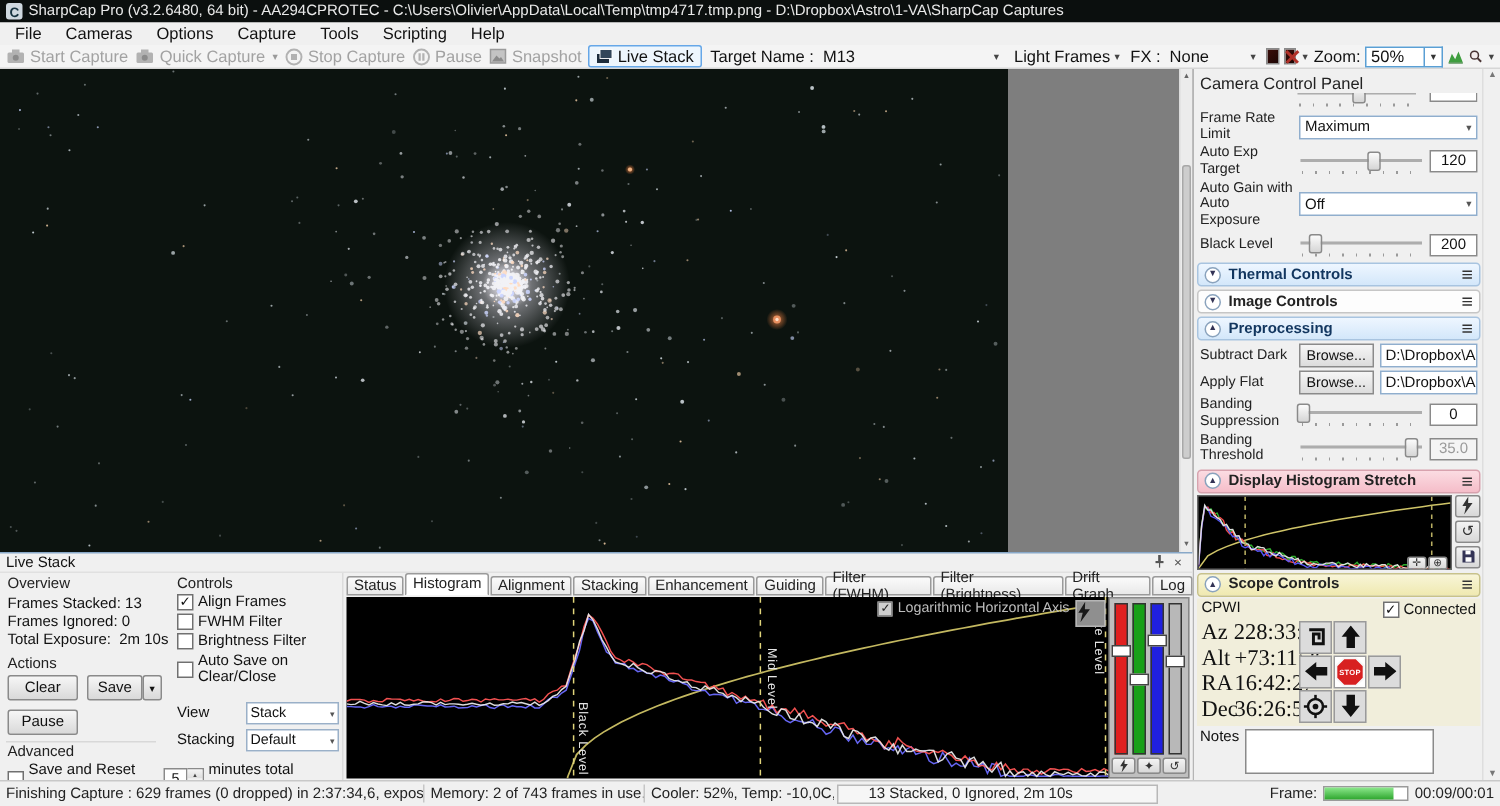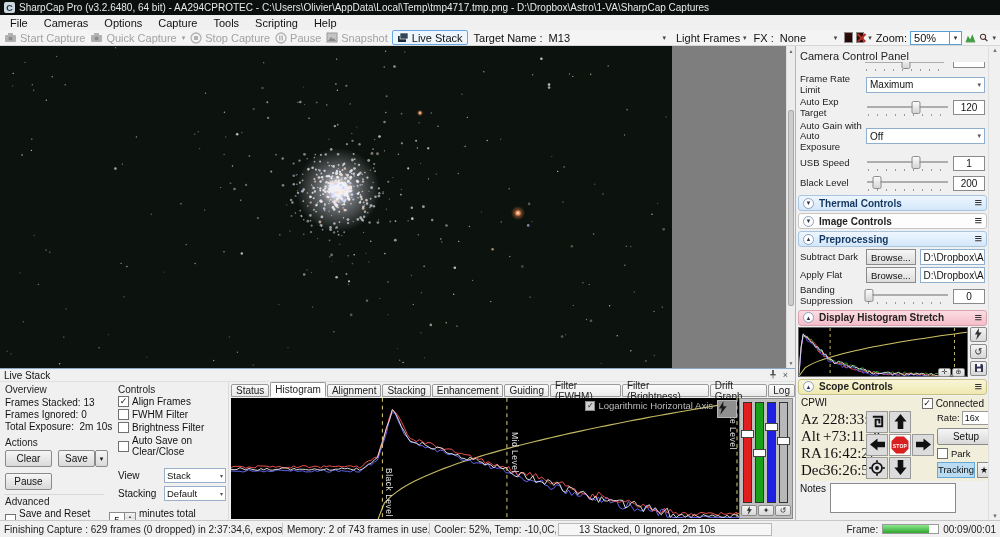--- a/index.html
+++ b/index.html
@@ -1008,29 +1008,20 @@
         <span class="valbox">120</span>
       </div>
       <div class="row">
         <span class="lbl">Auto Gain with Auto Exposure</span>
         <span class="ddl">
             <span>Off</span>
             <span class="arr">▾</span>
           </span>
       </div>
       <div class="row">
-        <span class="lbl">USB Speed</span>
-        <span class="slider">
-            <span class="track"></span>
-            <span class="thumb" style="left:60%"></span>
-            <span class="ticks"></span>
-          </span>
-        <span class="valbox">1</span>
-      </div>
-      <div class="row">
         <span class="lbl">Black Level</span>
         <span class="slider">
             <span class="track"></span>
             <span class="thumb" style="left:13%"></span>
             <span class="ticks"></span>
           </span>
         <span class="valbox">200</span>
       </div>
 
       <div class="sec blue">
@@ -1067,20 +1058,29 @@
           </span>
       </div>
       <div class="row">
         <span class="lbl">Banding Suppression</span>
         <span class="slider">
             <span class="track"></span>
             <span class="thumb" style="left:4%"></span>
             <span class="ticks"></span>
           </span>
         <span class="valbox">0</span>
+      </div>
+      <div class="row">
+        <span class="lbl">Banding Threshold</span>
+        <span class="slider">
+            <span class="track"></span>
+            <span class="thumb" style="left:90%"></span>
+            <span class="ticks"></span>
+          </span>
+        <span class="valbox dim">35.0</span>
       </div>
 
       <div class="sec pink">
         <span class="chev">▲</span>
         <span>Display Histogram Stretch</span>
           <span class="grow"></span>
         <span class="burger">≡</span>
         </div>
 
       <div class="stretch-box">
@@ -1192,41 +1192,20 @@
                   <line x1="13.6" y1="8" x2="15.8" y2="8" stroke="#111" stroke-width="1.7"></line>
                 </svg>
               </span>
             <span class="cell">
                 <svg width="15" height="15" viewBox="0 0 16 16">
                   <path d="M8 16 L14.5 8 H11 V0 H5 V8 H1.5 Z" fill="#111"></path>
                 </svg>
               </span>
             <span class="cell empty"></span>
           </div>
-          <div class="scope-right">
-            <span class="raterow">
-                <span>Rate:</span>
-              <span class="rateddl">
-                  <span>16x</span>
-                  <span class="arr" style="font-size:6px">▾</span>
-                </span>
-              </span>
-            <span class="btn">Setup</span>
-            <span class="cbrow">
-                <span class="cb"></span>
-                <span>Park</span>
-              </span>
-            <span class="trackrow">
-              <span class="tracking">Tracking</span>
-              <span class="starbtn">
-                  <span>★</span>
-                  <span style="font-size:6px;color:#555">▾</span>
-                </span>
-              </span>
-          </div>
         </div>
       </div>
       <div class="notes">
         <span class="nl">Notes</span>
         <textarea style=""></textarea>
       </div>
     </div>
     <div class="rp-scroll">
         <span class="up">▲</span>
         <span class="dn">▼</span>

